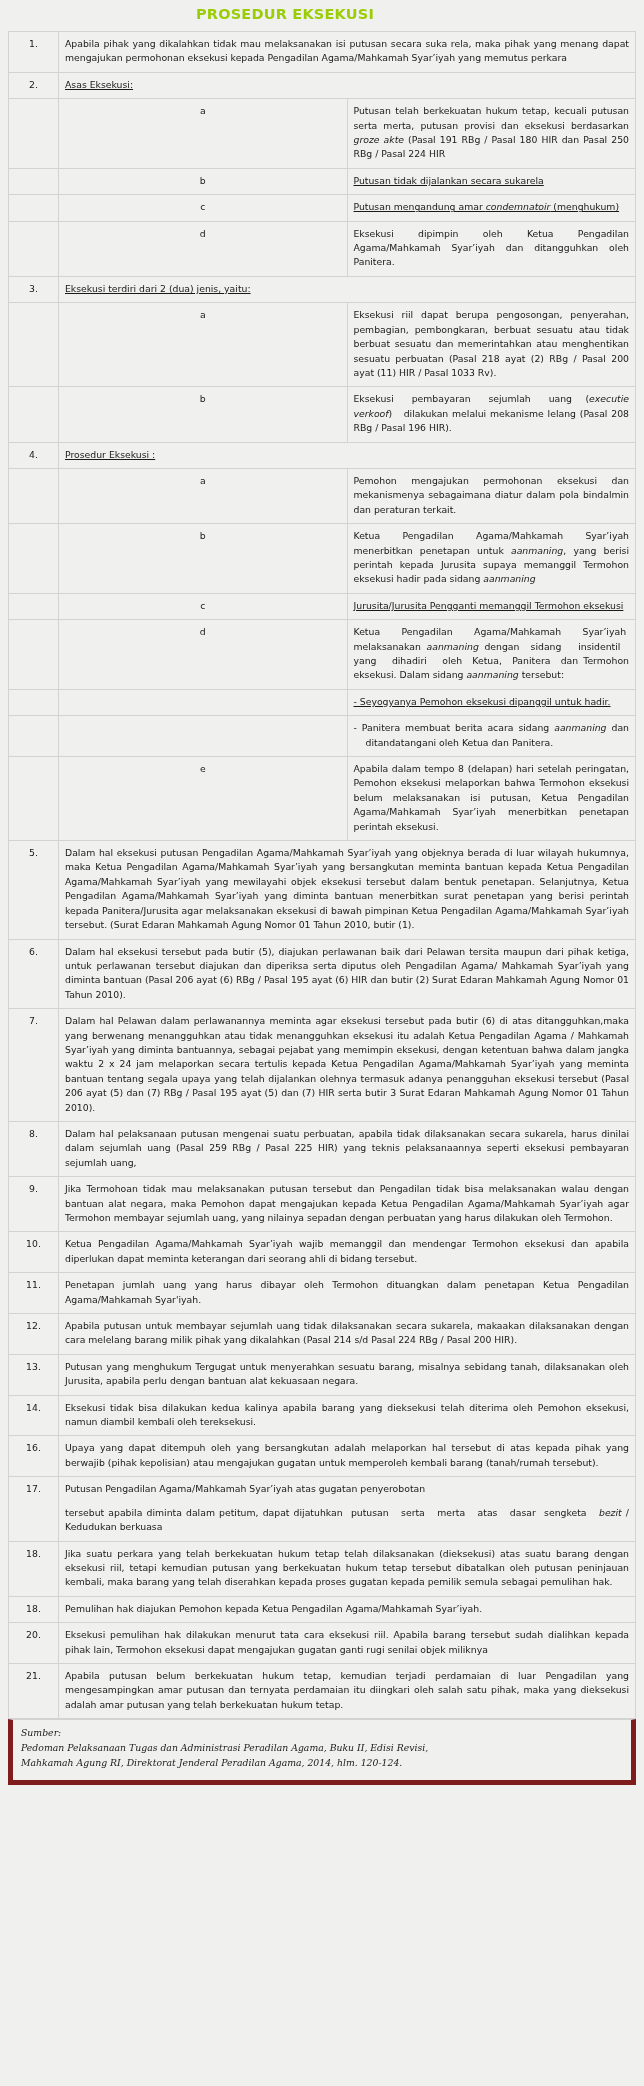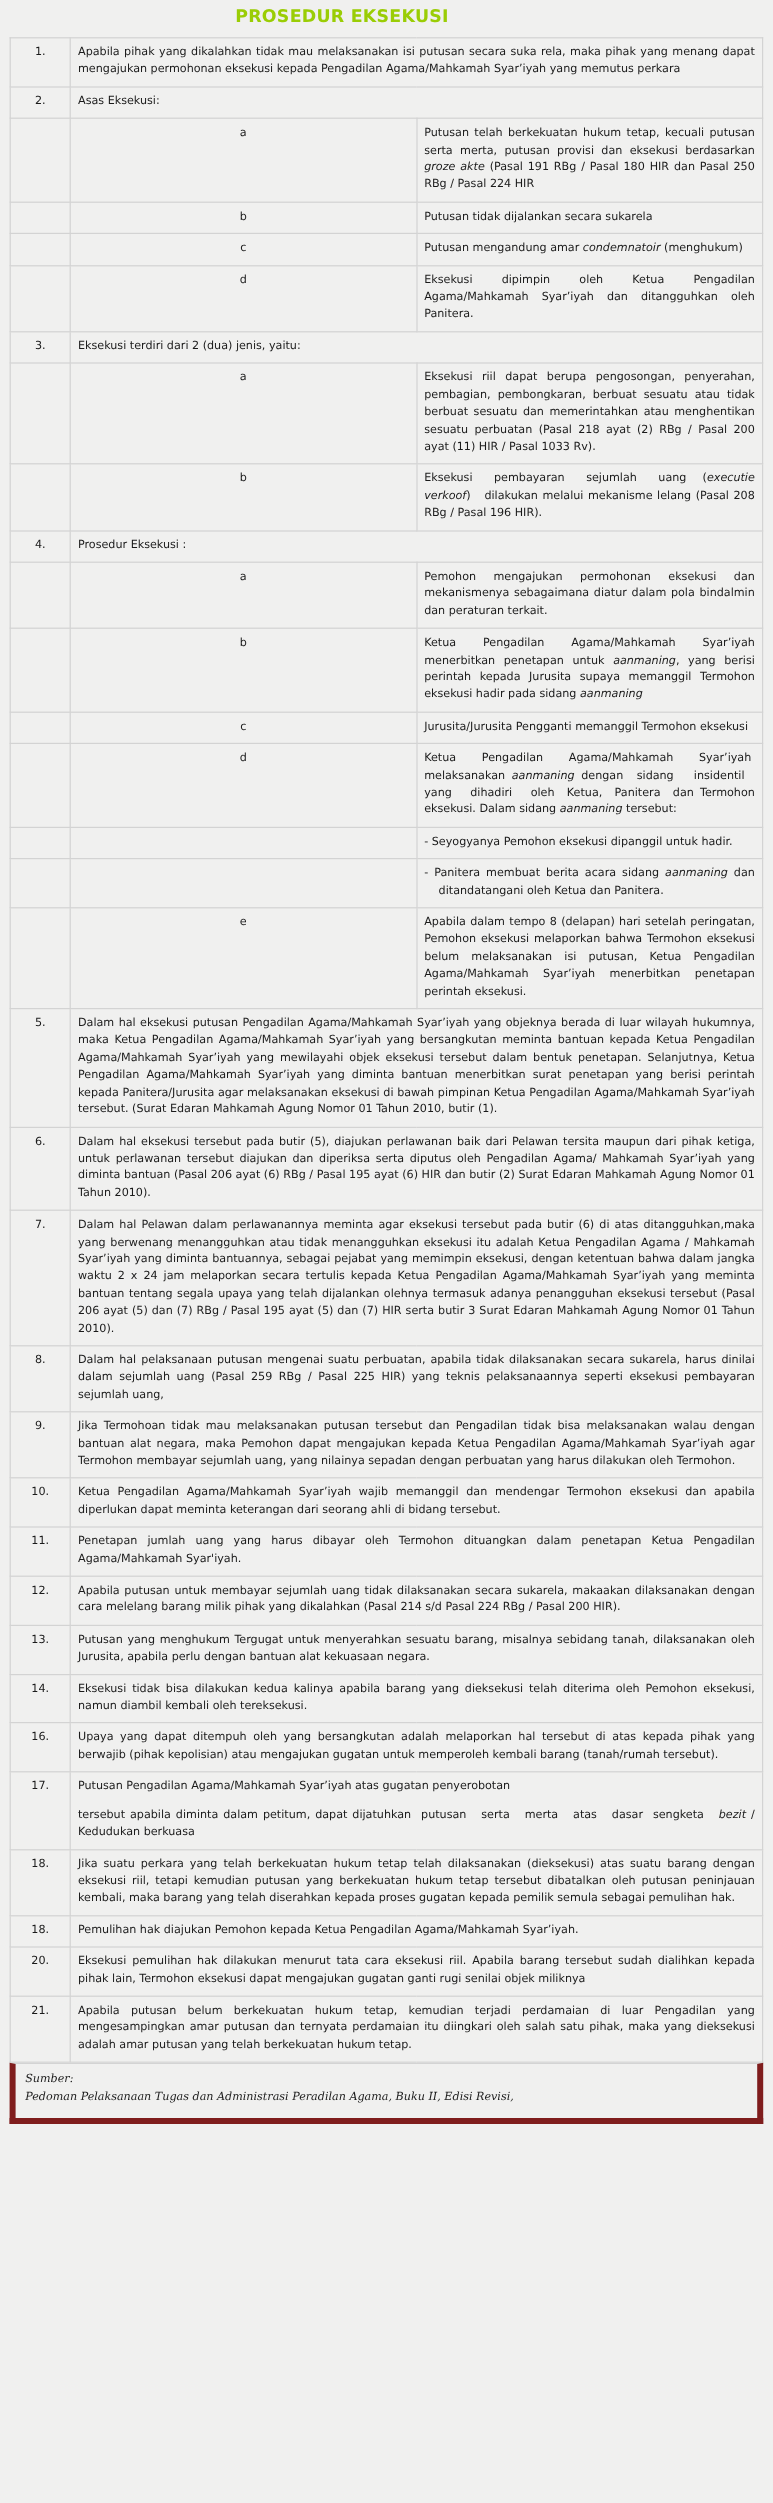--- a/index.html
+++ b/index.html
@@ -55,20 +55,21 @@
     padding-left: 0;
     padding-right: 0;
   }
   td.body {
     text-align: justify;
     padding-left: 8px;
     padding-right: 8px;
   }
   td.body.left {
     text-align: left;
+    text-decoration: underline;
   }
   td.blank {
     width: 37px;
   }
   td.blankletter {
     width: 29px;
   }
   .it {
     font-style: italic;
   }
@@ -303,15 +304,16 @@
         <td class="num">21.</td>
         <td class="body" colspan="2">Apabila  putusan  belum  berkekuatan  hukum  tetap,  kemudian  terjadi  perdamaian  di  luar  Pengadilan yang mengesampingkan amar putusan  dan  ternyata  perdamaian  itu  diingkari   oleh  salah  satu pihak, maka yang dieksekusi adalah amar putusan yang telah berkekuatan hukum tetap.</td>
       </tr>
 
     </tbody>
   </table>
 
   <div class="src">
     <div class="label">Sumber:</div>
     <div>Pedoman  Pelaksanaan   Tugas  dan  Administrasi  Peradilan  Agama,  Buku  II,  Edisi  Revisi,</div>
+    <div>Mahkamah Agung RI, Direktorat Jenderal Peradilan Agama,  2014, hlm. 120-124.</div>
   </div>
 
 </div>
 
 </body></html>

